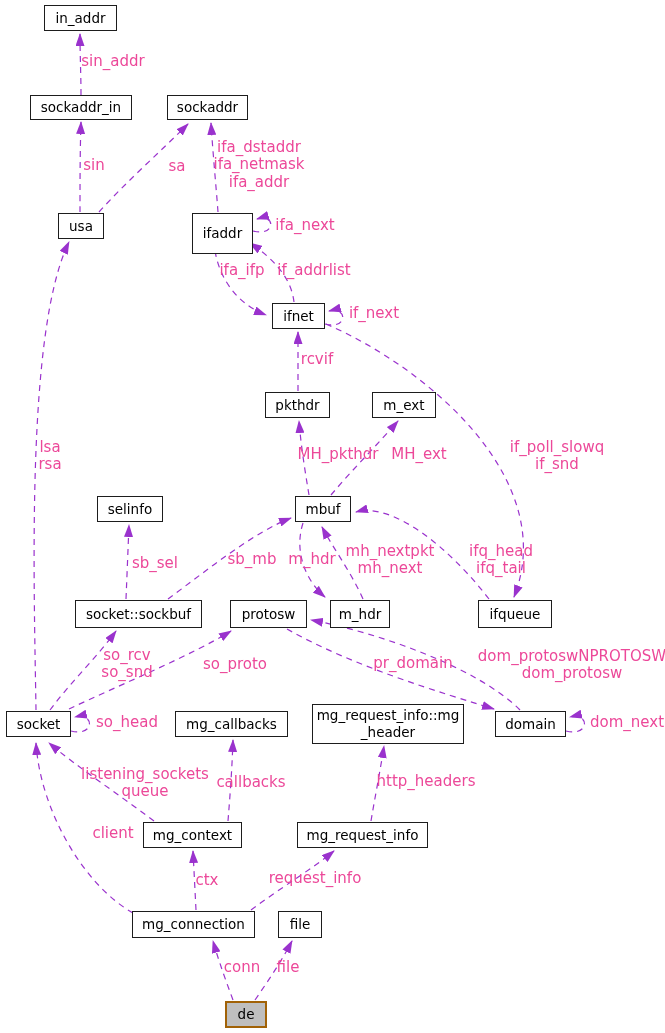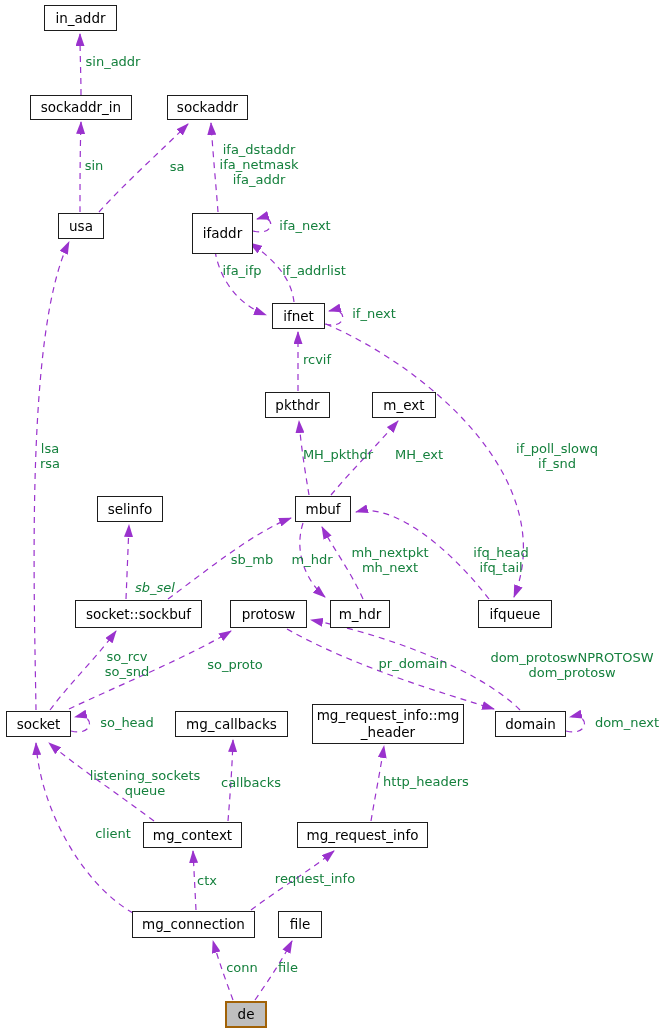--- a/index.html
+++ b/index.html
@@ -26,23 +26,23 @@
     z-index:2;
   }
   .node--selected{
     background:#bfbfbf;
     border:2px solid #a16207;
     cursor:default;
   }
   .elabel{
     position:absolute;
     transform:translate(-50%,-50%);
-    font-size:13px;
+    font-size:15px;
     line-height:1.16;
-    color:#15803d;
+    color:#ec4899;
     text-align:center;
     white-space:pre-line;
     z-index:3;
     pointer-events:none;
   }
 </style>
 </head>
 <body>
 
 <div id="canvas">
@@ -122,21 +122,21 @@
 ifa_addr</div>
   <div class="elabel" style="left:305px;top:226px;">ifa_next</div>
   <div class="elabel" style="left:242px;top:271px;">ifa_ifp</div>
   <div class="elabel" style="left:314px;top:271px;">if_addrlist</div>
   <div class="elabel" style="left:374px;top:314px;">if_next</div>
   <div class="elabel" style="left:317px;top:360px;">rcvif</div>
   <div class="elabel" style="left:338px;top:455px;">MH_pkthdr</div>
   <div class="elabel" style="left:419px;top:455px;">MH_ext</div>
   <div class="elabel" style="left:557px;top:456px;">if_poll_slowq
 if_snd</div>
-  <div class="elabel" style="left:155px;top:588px;font-style:italic;">sb_sel</div>
+  <div class="elabel" style="left:155px;top:564px;">sb_sel</div>
   <div class="elabel" style="left:252px;top:560px;">sb_mb</div>
   <div class="elabel" style="left:312px;top:560px;">m_hdr</div>
   <div class="elabel" style="left:390px;top:560px;">mh_nextpkt
 mh_next</div>
   <div class="elabel" style="left:501px;top:560px;">ifq_head
 ifq_tail</div>
   <div class="elabel" style="left:50px;top:456px;">lsa
 rsa</div>
   <div class="elabel" style="left:127px;top:664px;">so_rcv
 so_snd</div>

